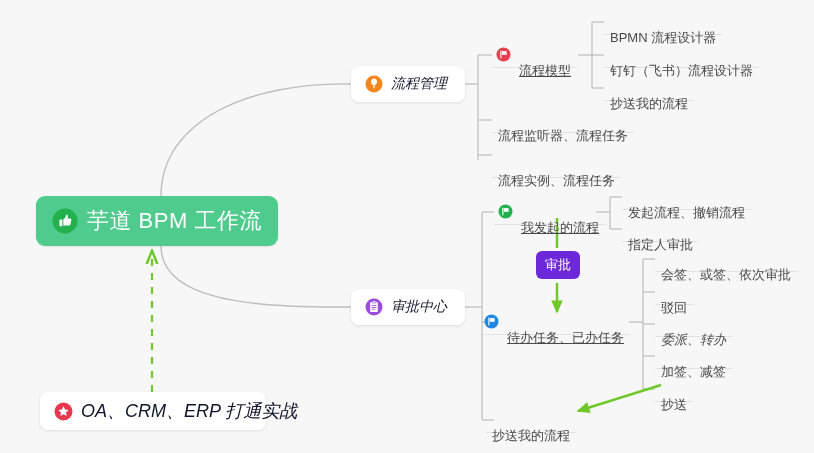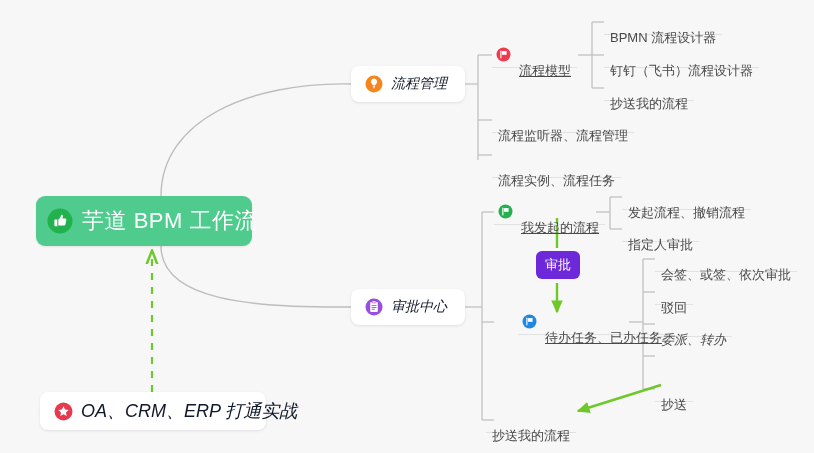--- a/index.html
+++ b/index.html
@@ -10,28 +10,27 @@
     overflow:hidden;
     position:relative;
   }
   #canvas{position:absolute;inset:0;width:814px;height:453px;}
   #svg-layer{position:absolute;left:0;top:0;width:814px;height:453px;pointer-events:none;}
 
   
   .root-node{
     position:absolute;
     left:36px;top:196px;
-    width:216px;height:50px;
+    width:242px;height:50px;
     background:#4ecb8d;
     border-radius:9px;
     display:flex;align-items:center;
     box-sizing:border-box;
     padding-left:16px;
     box-shadow:0 1px 2px rgba(0,0,0,0.08);
-    justify-content:center;
   }
   .root-label{
     color:#ffffff;
     font-size:22px;
     letter-spacing:0.5px;
     margin-left:9px;
     white-space:nowrap;
   }
 
   
@@ -191,21 +190,21 @@
     <span class="tn-label">BPMN 流程设计器</span>
   </div>
   <div class="text-node" style="left:604px;top:42px;">
     <span class="tn-label">钉钉（飞书）流程设计器</span>
   </div>
   <div class="text-node" style="left:604px;top:75px;">
     <span class="tn-label">抄送我的流程</span>
   </div>
 
   <div class="text-node" style="left:492px;top:107px;">
-    <span class="tn-label">流程监听器、流程管理</span>
+    <span class="tn-label">流程监听器、流程任务</span>
   </div>
   <div class="text-node" style="left:492px;top:152px;">
     <span class="tn-label">流程实例、流程任务</span>
   </div>
 
   <div class="card-node" id="node-approval-center">
     <span class="icon">
       <svg width="18" height="18" viewBox="0 0 18 18">
         <circle cx="9" cy="9" r="8.5" fill="#9b4ddb"></circle>
         <rect x="5.2" y="4.1" width="7.6" height="9.8" rx="1" fill="#fff"></rect>
@@ -229,40 +228,43 @@
     <span class="tn-label">我发起的流程</span>
   </div>
 
   <div class="text-node" style="left:622px;top:184px;">
     <span class="tn-label">发起流程、撤销流程</span>
   </div>
   <div class="text-node" style="left:622px;top:216px;">
     <span class="tn-label">指定人审批</span>
   </div>
 
-  <div class="text-node with-icon" style="left:518px;top:309px;">
+  <div class="text-node with-icon" style="left:480px;top:309px;">
     <span class="icon">
       <svg width="15" height="15" viewBox="0 0 15 15">
         <circle cx="7.5" cy="7.5" r="7" fill="#1e88e5"></circle>
         <rect x="4.3" y="3.6" width="1.15" height="7.8" rx="0.55" fill="#fff"></rect>
         <path d="M5.9 4.1h4.7v3.7H5.9z" fill="#fff"></path>
       </svg>
     </span>
     <span class="tn-label">待办任务、已办任务</span>
   </div>
 
   <div class="text-node" style="left:655px;top:246px;text-align:center;">
     <span class="tn-label">会签、或签、依次审批</span>
   </div>
   <div class="text-node" style="left:655px;top:279px;">
     <span class="tn-label">驳回</span>
   </div>
   <div class="text-node" style="left:655px;top:311px;font-style:italic;">
     <span class="tn-label">委派、转办</span>
   </div>
+  <div class="text-node" style="left:655px;top:343px;">
+    <span class="tn-label">加签、减签</span>
+  </div>
   <div class="text-node" style="left:655px;top:376px;">
     <span class="tn-label">抄送</span>
   </div>
 
   <div class="text-node" style="left:486px;top:407px;">
     <span class="tn-label">抄送我的流程</span>
   </div>
 
   <div class="badge-node" style="left:536px;top:251px;">
     <span class="badge-label">审批</span>

